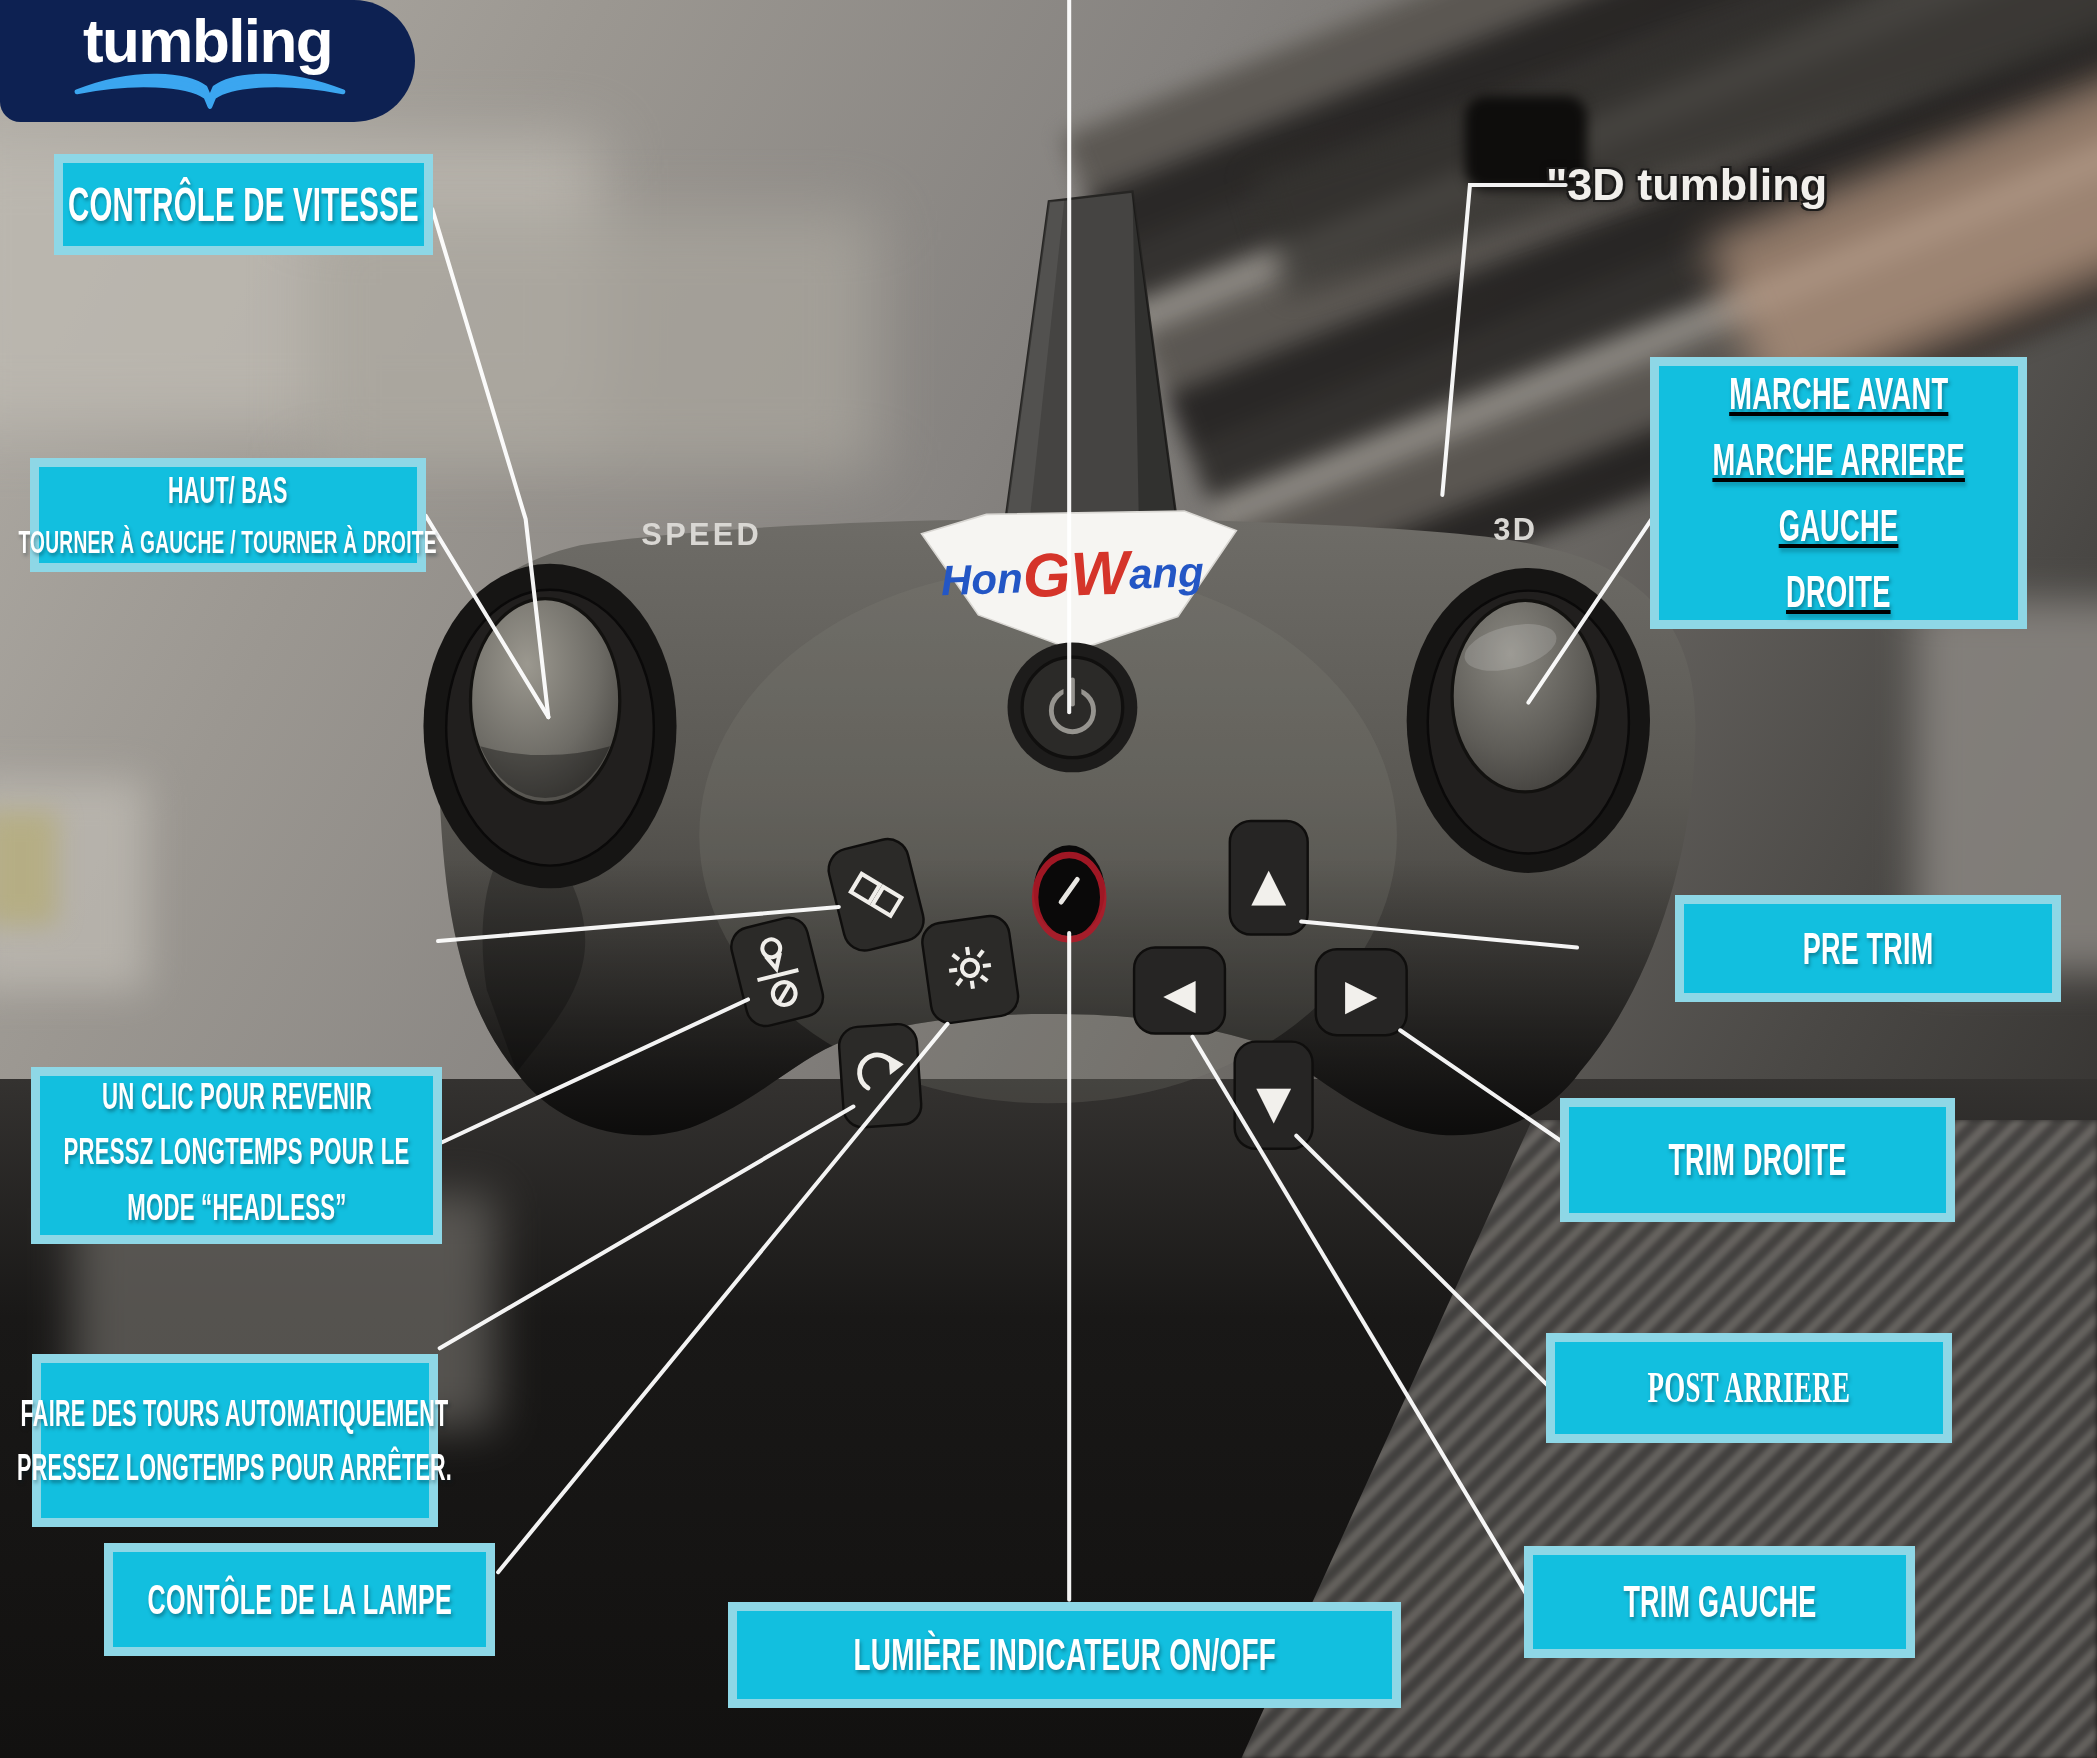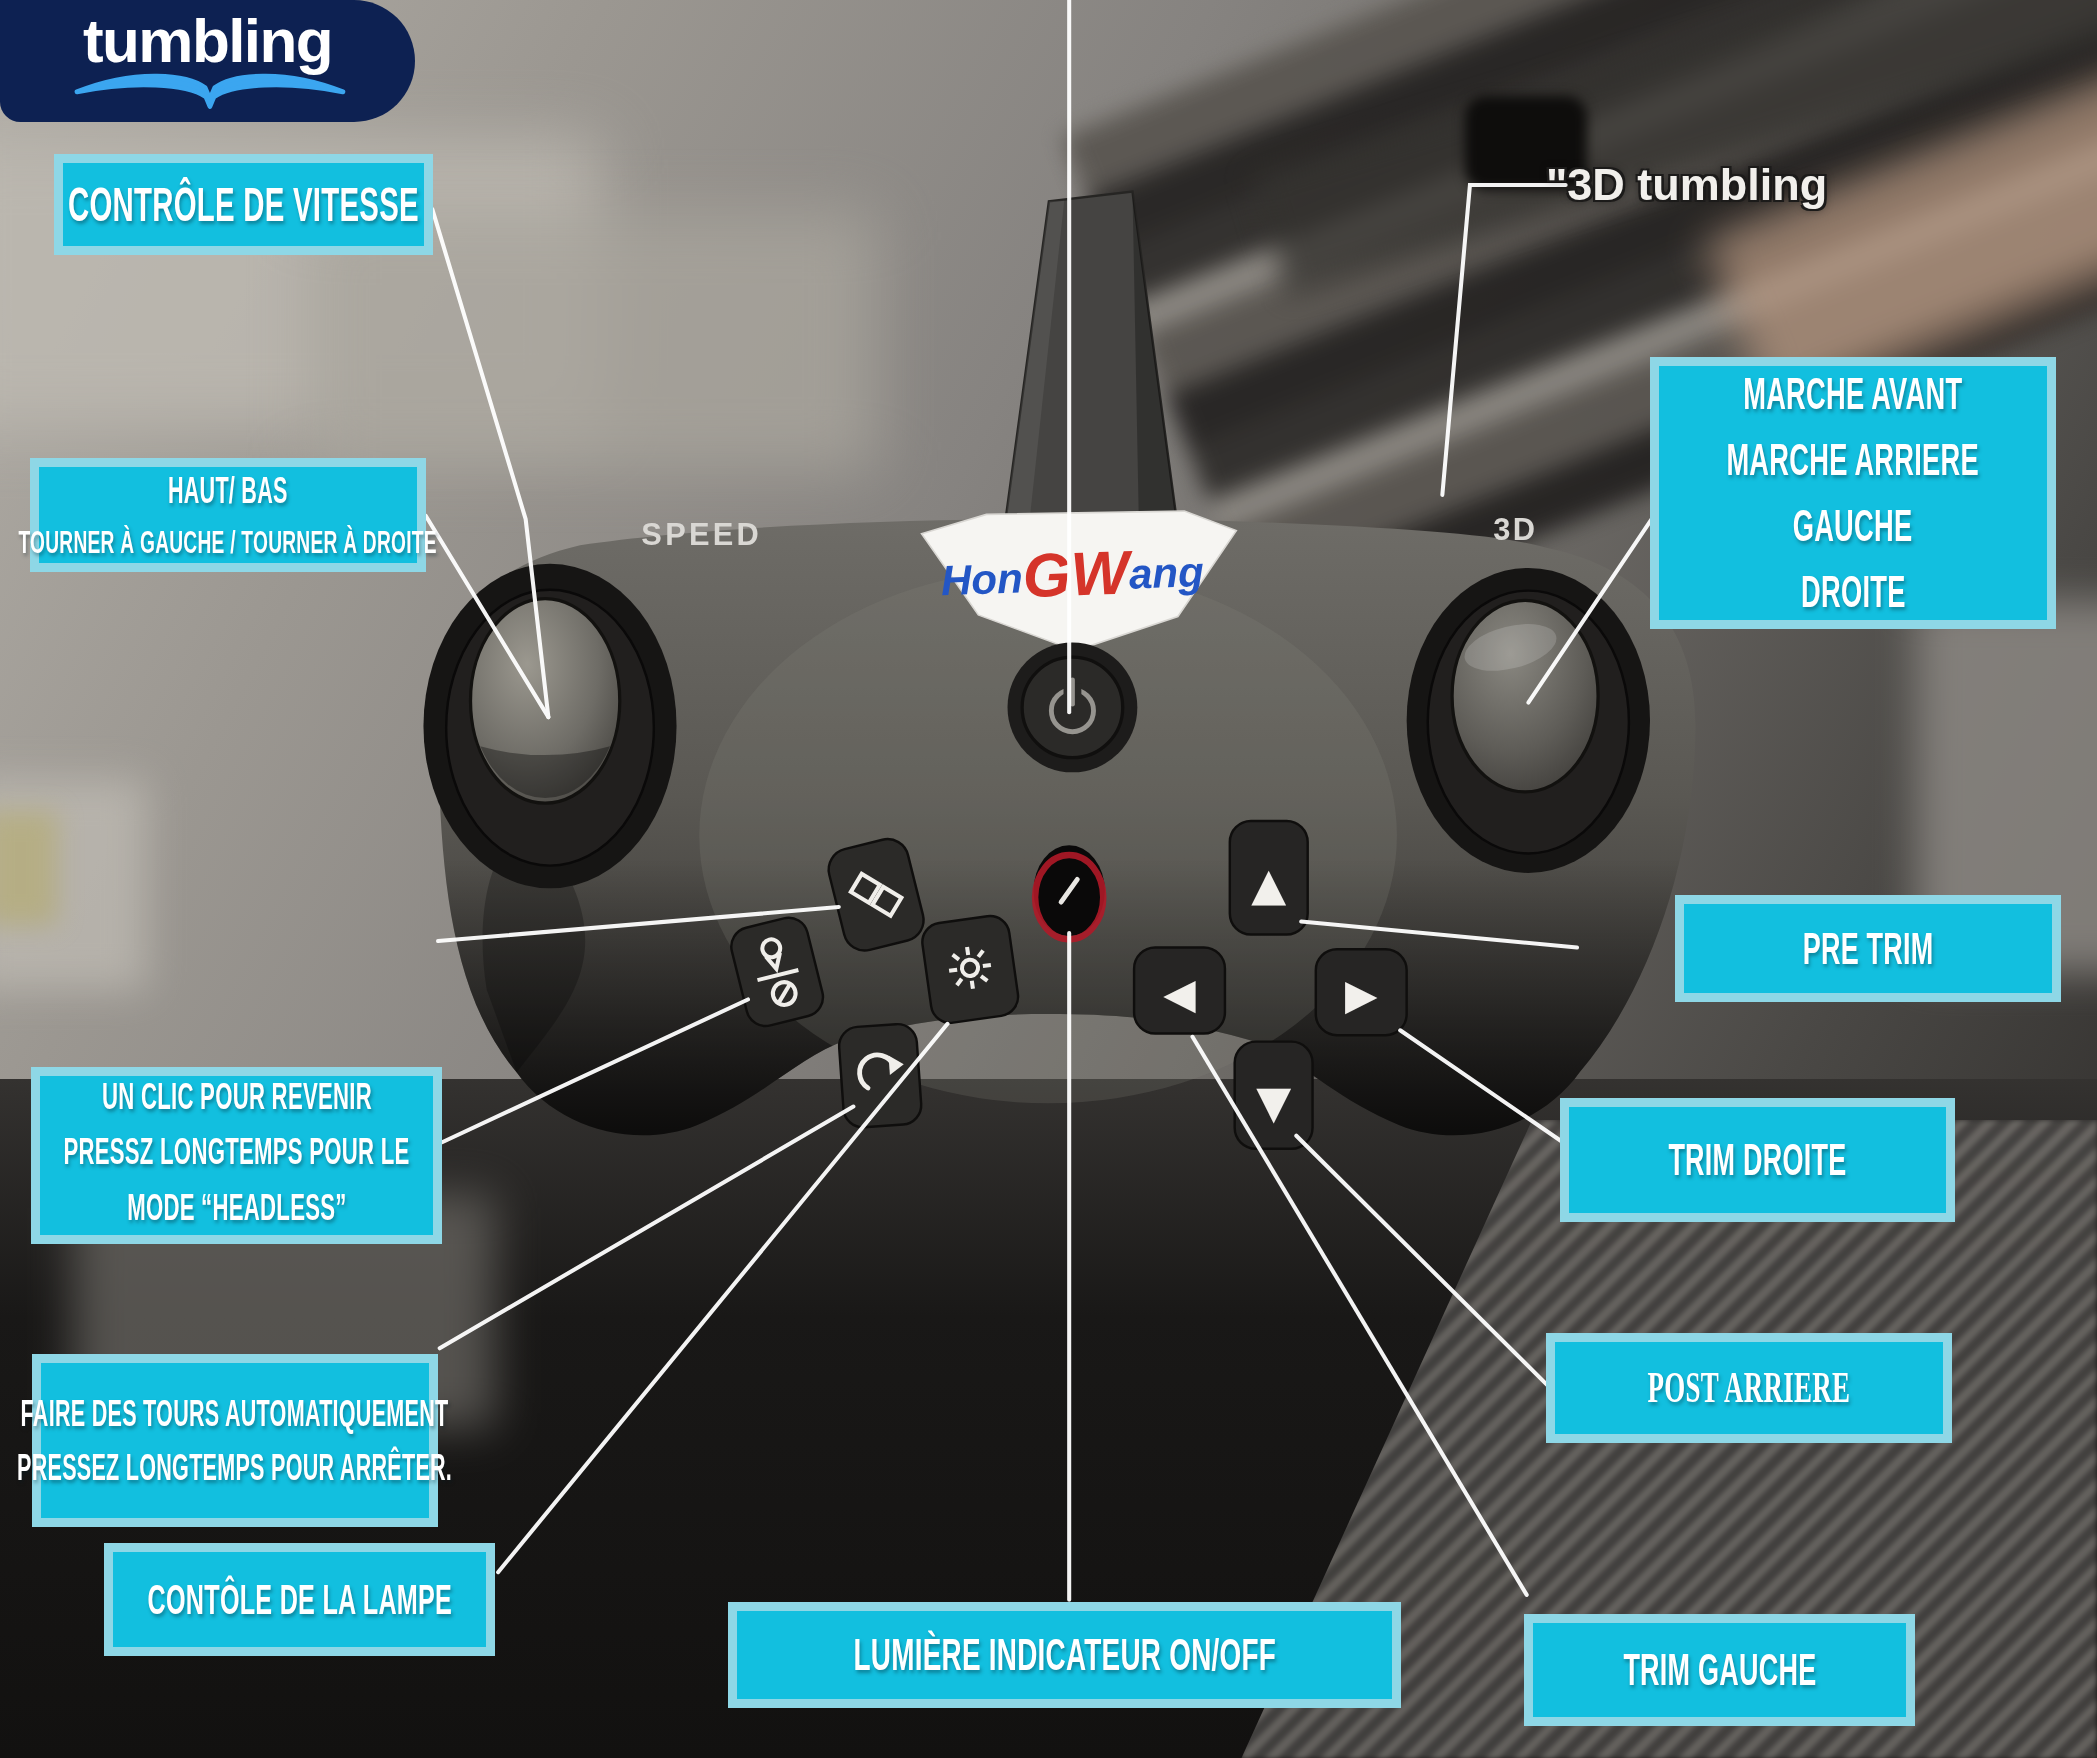--- a/index.html
+++ b/index.html
@@ -230,21 +230,21 @@
 
   <div class="callout" style="left:54px;top:154px;width:379px;height:101px;">
     <span class="callout-line" style="font-size:49px;">CONTRÔLE DE VITESSE</span>
   </div>
 
   <div class="callout" style="left:30px;top:458px;width:396px;height:114px;">
     <span class="callout-line" style="font-size:36px;">HAUT/ BAS</span>
     <span class="callout-line" style="font-size:32px;">TOURNER À GAUCHE / TOURNER À DROITE</span>
   </div>
 
-  <div class="callout" style="left:1650px;top:357px;width:406px;height:272px;">
+  <div class="callout" style="left:1650px;top:357px;width:377px;height:272px;text-decoration:underline;">
     <span class="callout-line" style="font-size:44px;transform:scaleX(.62);">MARCHE AVANT</span>
     <span class="callout-line" style="font-size:44px;transform:scaleX(.62);">MARCHE ARRIERE</span>
     <span class="callout-line" style="font-size:44px;transform:scaleX(.62);">GAUCHE</span>
     <span class="callout-line" style="font-size:44px;transform:scaleX(.62);">DROITE</span>
   </div>
 
 
   <div class="callout" style="left:1644px;top:895px;width:386px;height:107px;margin-left:31px;">
     <span class="callout-line" style="font-size:45px;">PRE TRIM</span>
   </div>
@@ -265,21 +265,21 @@
   </div>
 
   <div class="callout" style="left:1546px;top:1333px;width:406px;height:110px;font-family:Liberation Serif, serif;">
     <span class="callout-line" style="font-size:45px;">POST ARRIERE</span>
   </div>
 
   <div class="callout" style="left:104px;top:1543px;width:391px;height:113px;">
     <span class="callout-line" style="font-size:42px;">CONTÔLE DE LA LAMPE</span>
   </div>
 
-  <div class="callout" style="left:1524px;top:1614px;width:391px;height:112px;">
+  <div class="callout" style="left:1524px;top:1546px;width:391px;height:112px;">
     <span class="callout-line" style="font-size:45px;">TRIM GAUCHE</span>
   </div>
 
   <div class="callout" style="left:728px;top:1602px;width:673px;height:106px;">
     <span class="callout-line" style="font-size:45px;transform:scaleX(.62);">LUMIÈRE INDICATEUR ON/OFF</span>
   </div>
 
   <div id="logo">
     <div id="logo-text">tumbling</div>
     <svg width="415" height="122" viewBox="0 0 512 150">

